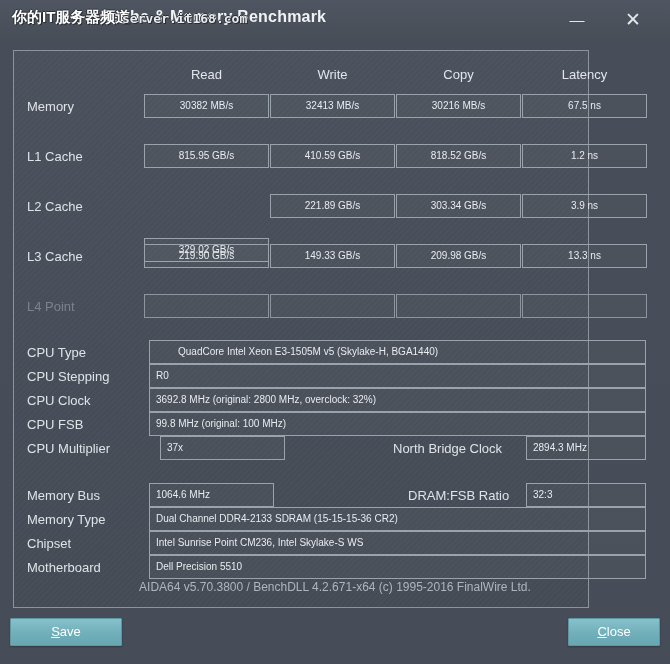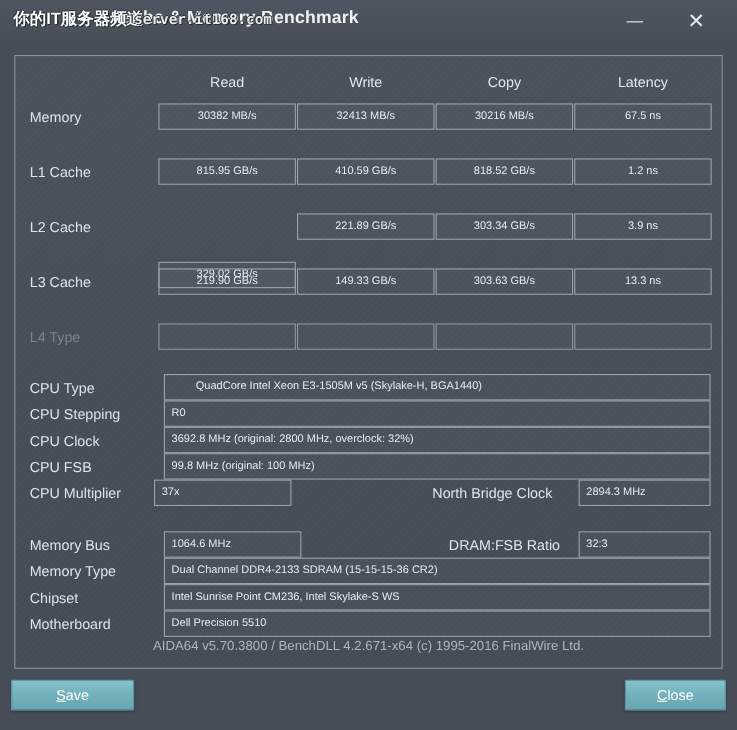--- a/index.html
+++ b/index.html
@@ -67,21 +67,21 @@
     text-align: center;
     cursor: default;
   }
   .win-btn.min { right: 70px; font-size: 15px; }
   .win-btn.close { right: 14px; font-size: 19px; }
 
   
   .panel {
     position: absolute;
     left: 13px; top: 50px;
-    width: 644px; height: 558px;
+    width: 576px; height: 558px;
     box-sizing: border-box;
     border: 1px solid #8b939d;
     background:
       repeating-linear-gradient(-45deg,
         rgba(255,255,255,0.012) 0px,
         rgba(255,255,255,0.012) 2px,
         rgba(0,0,0,0.012) 2px,
         rgba(0,0,0,0.012) 4px),
       linear-gradient(180deg, #4b525d 0%, #474e59 55%, #454c56 100%);
   }
@@ -181,43 +181,43 @@
 
     <div class="lbl" style="left:13px; top:148px;">L2 Cache</div>
     <div class="field center" style="left:130px; top:143px; width:125px;margin-top:44px;">329.02 GB/s</div>
     <div class="field center" style="left:256px; top:143px; width:125px;">221.89 GB/s</div>
     <div class="field center" style="left:382px; top:143px; width:125px;">303.34 GB/s</div>
     <div class="field center" style="left:508px; top:143px; width:125px;">3.9 ns</div>
 
     <div class="lbl" style="left:13px; top:198px;">L3 Cache</div>
     <div class="field center" style="left:130px; top:193px; width:125px;">219.90 GB/s</div>
     <div class="field center" style="left:256px; top:193px; width:125px;">149.33 GB/s</div>
-    <div class="field center" style="left:382px; top:193px; width:125px;">303.63 GB/s</div>
+    <div class="field center" style="left:382px; top:193px; width:125px;">209.98 GB/s</div>
     <div class="field center" style="left:508px; top:193px; width:125px;">13.3 ns</div>
 
-    <div class="lbl dim" style="left:13px; top:248px;">L4 Type</div>
+    <div class="lbl dim" style="left:13px; top:248px;">L4 Point</div>
     <div class="field center empty" style="left:130px; top:243px; width:125px;"></div>
     <div class="field center empty" style="left:256px; top:243px; width:125px;"></div>
     <div class="field center empty" style="left:382px; top:243px; width:125px;"></div>
     <div class="field center empty" style="left:508px; top:243px; width:125px;"></div>
 
     <div class="lbl" style="left:13px; top:294px;">CPU Type</div>
     <div class="field left" style="left:135px; top:289px; width:497px;padding-left:28px;">QuadCore Intel Xeon E3-1505M v5  (Skylake-H, BGA1440)</div>
 
     <div class="lbl" style="left:13px; top:318px;">CPU Stepping</div>
     <div class="field left" style="left:135px; top:313px; width:497px;">R0</div>
 
     <div class="lbl" style="left:13px; top:342px;">CPU Clock</div>
     <div class="field left" style="left:135px; top:337px; width:497px;">3692.8 MHz  (original: 2800 MHz, overclock: 32%)</div>
 
     <div class="lbl" style="left:13px; top:366px;">CPU FSB</div>
     <div class="field left" style="left:135px; top:361px; width:497px;">99.8 MHz  (original: 100 MHz)</div>
 
     <div class="lbl" style="left:13px; top:390px;">CPU Multiplier</div>
-    <div class="field left" style="left:126px; top:385px; width:125px;">37x</div>
+    <div class="field left" style="left:146px; top:385px; width:125px;">37x</div>
     <div class="lbl" style="left:379px; top:390px;">North Bridge Clock</div>
     <div class="field left" style="left:512px; top:385px; width:120px;">2894.3 MHz</div>
 
     <div class="lbl" style="left:13px; top:437px;">Memory Bus</div>
     <div class="field left" style="left:135px; top:432px; width:125px;">1064.6 MHz</div>
     <div class="lbl" style="left:394px; top:437px;">DRAM:FSB Ratio</div>
     <div class="field left" style="left:512px; top:432px; width:120px;">32:3</div>
 
     <div class="lbl" style="left:13px; top:461px;">Memory Type</div>
     <div class="field left" style="left:135px; top:456px; width:497px;">Dual Channel DDR4-2133 SDRAM  (15-15-15-36 CR2)</div>

